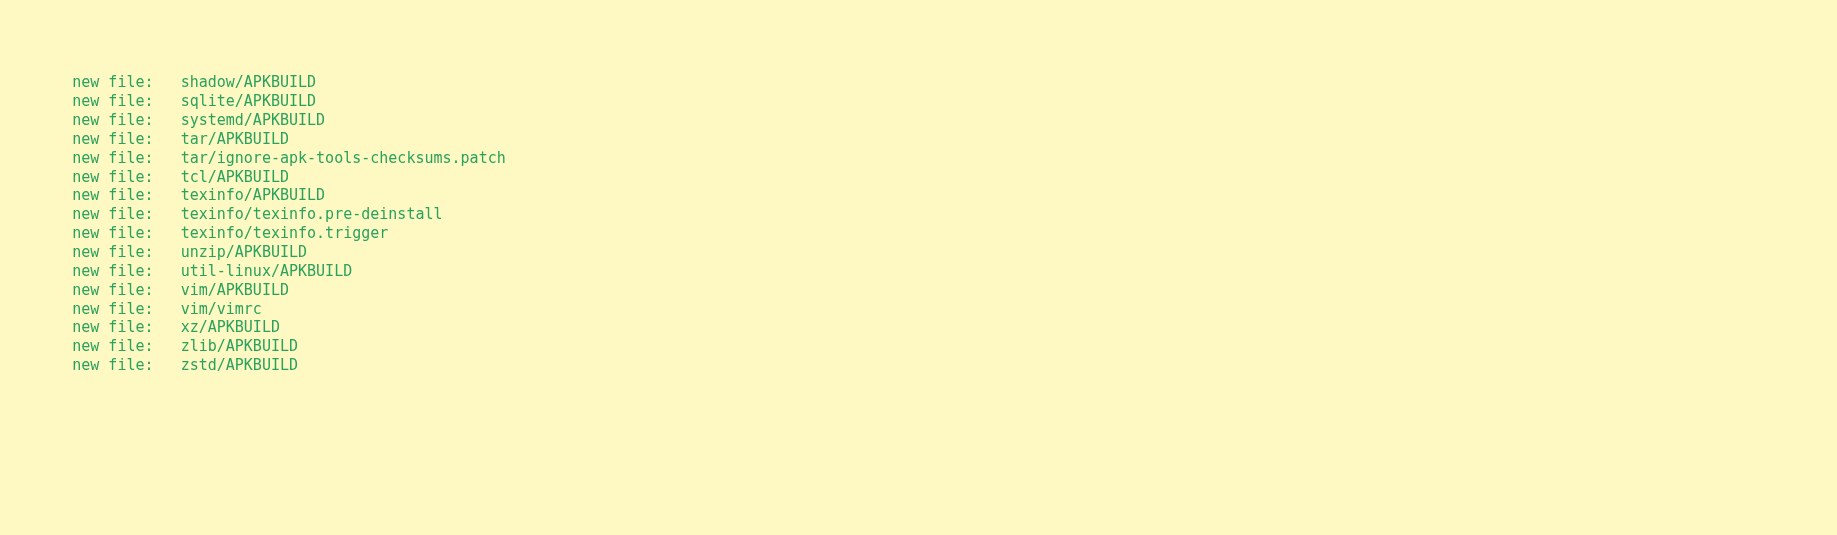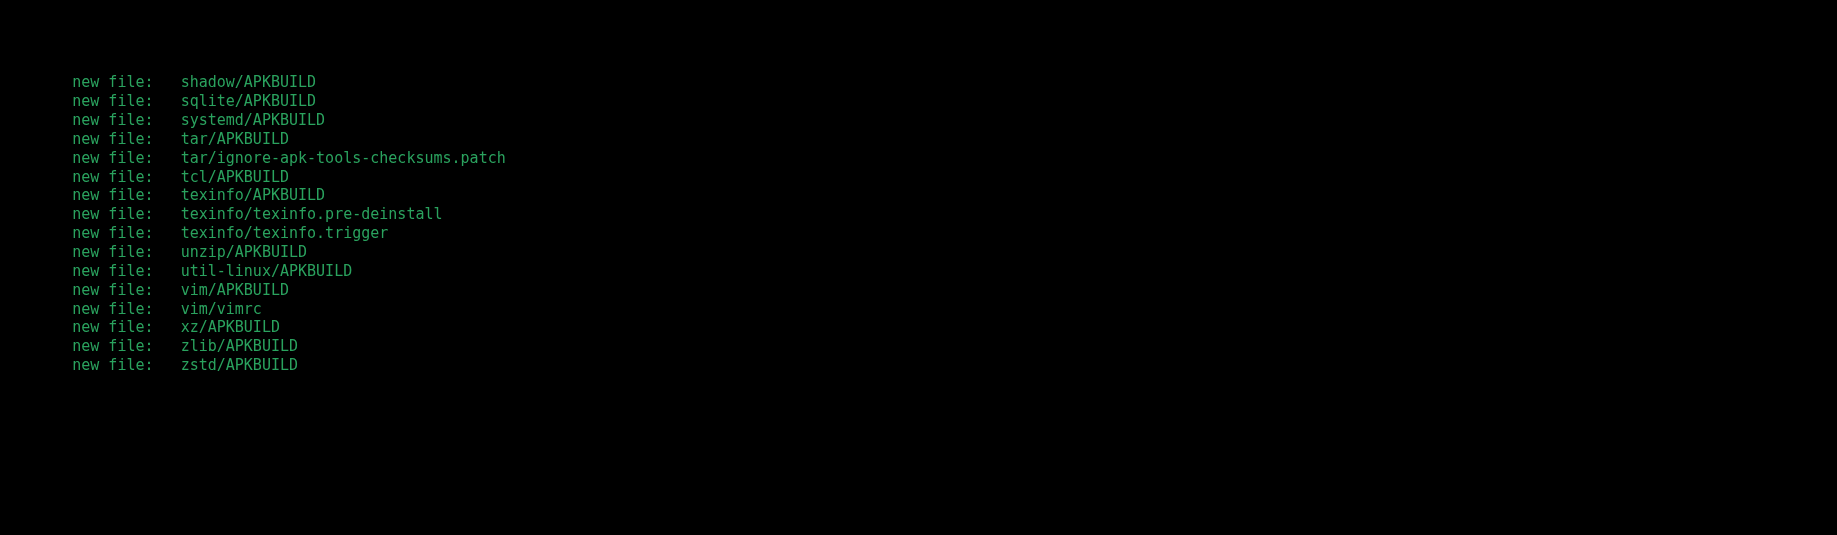--- a/index.html
+++ b/index.html
@@ -18,21 +18,21 @@
     color: #d8d8d8;
     -webkit-font-smoothing: antialiased;
   }
 
   #terminal {
     position: relative;
     width: 1837px;
     height: 535px;
     padding: 0;
     box-sizing: border-box;
-    background: #000000;
+    background: #fef9c3;
     white-space: pre;
   }
 
   .screen-rows {
     position: absolute;
     top: -2px;
     left: 0;
     right: 0;
   }
 

